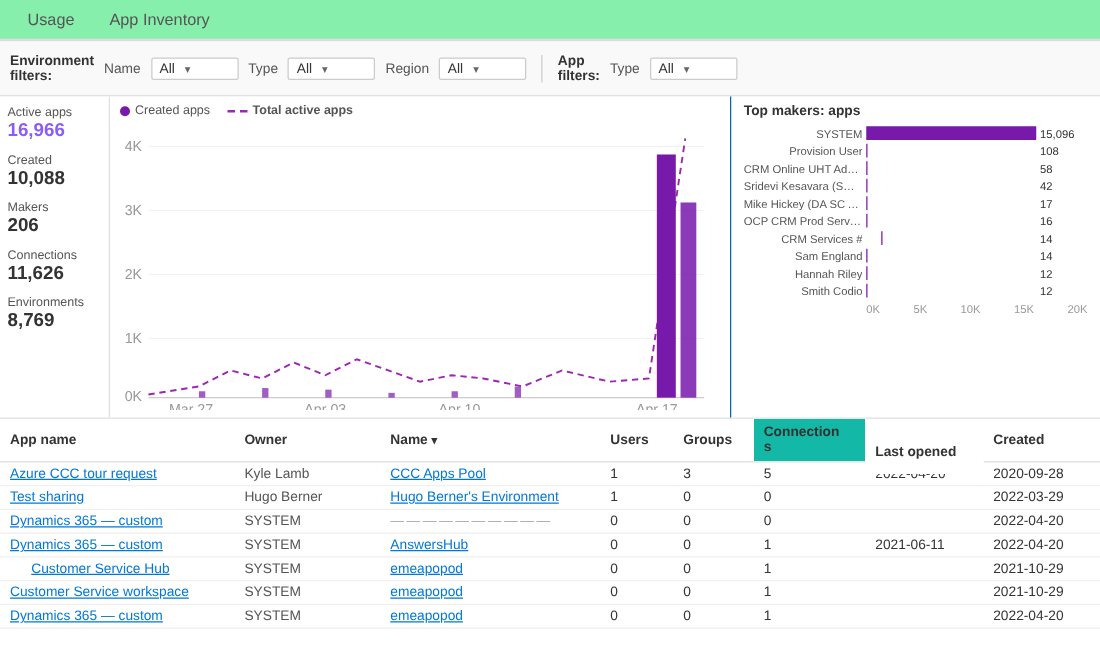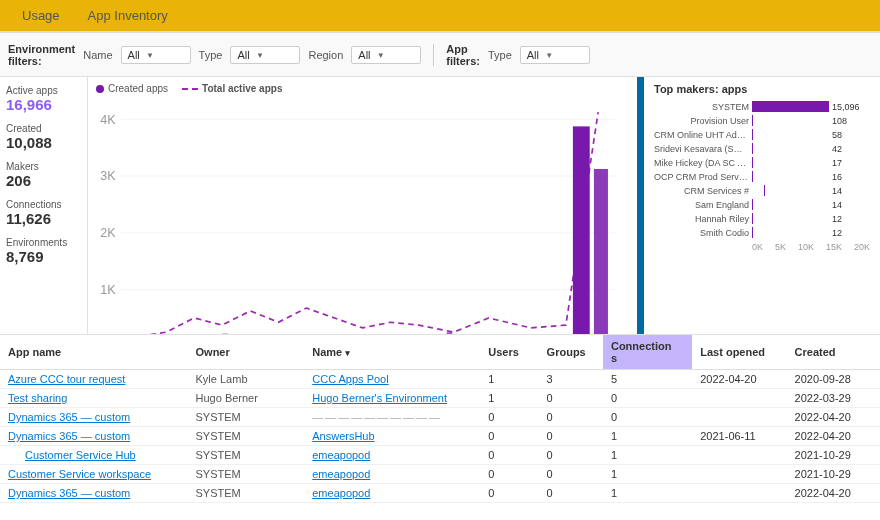--- a/index.html
+++ b/index.html
@@ -3,21 +3,21 @@
   <meta charset="utf-8">
   <style>
     * { box-sizing: border-box; margin: 0; padding: 0; }
     body { font-family: 'Segoe UI', Arial, sans-serif; font-size: 12px; background: #fff; color: #333; width: 880px; height: 520px; overflow: hidden; }
     .tab { padding: 8px 14px; cursor: pointer; font-size: 13px; color: #555; border-bottom: 2px solid transparent; }
     .tab.active { color: #7719aa; border-bottom: 2px solid #7719aa; font-weight: 600; }
   </style>
 </head>
 <body>
 
-<div style="display:flex; border-bottom:2px solid #ddd; padding:0 8px; background:#eab308;text-align:center;">
+<div style="display:flex; border-bottom:2px solid #ddd; padding:0 8px; background:#86efac;text-align:center;">
   <div class="tab" style="padding:8px 14px; cursor:pointer; font-size:13px; color:#555; border-bottom:2px solid transparent; margin-bottom:-2px;">Usage</div>
   <div class="tab" style="padding:8px 14px; cursor:pointer; font-size:13px; color:#555; border-bottom:2px solid transparent; margin-bottom:-2px;">App Inventory</div>
 </div>
 
 <div style="display:flex; align-items:center; padding:5px 8px; background:#f9f9f9; border-bottom:1px solid #e0e0e0; gap:8px; flex-wrap:nowrap; height:44px;">
   <span style="font-size:11px; color:#333; font-weight:600; white-space:nowrap;">Environment<br>filters:</span>
 
   <span style="font-size:11px; color:#555;">Name</span>
   <div style="display:flex; align-items:center; border:1px solid #ccc; border-radius:2px; padding:2px 6px; font-size:11px; background:#fff; min-width:70px; cursor:pointer;">
     <span>All</span>
@@ -113,21 +113,21 @@
           <rect x="355" y="50" width="10" height="122" fill="#7719aa" opacity="0.85"></rect>
 
           <text x="45" y="182" font-size="9" fill="#999" text-anchor="middle">Mar 27</text>
           <text x="130" y="182" font-size="9" fill="#999" text-anchor="middle">Apr 03</text>
           <text x="215" y="182" font-size="9" fill="#999" text-anchor="middle">Apr 10</text>
           <text x="340" y="182" font-size="9" fill="#999" text-anchor="middle">Apr 17</text>
         </svg>
       </div>
     </div>
 
-    <div style="width:243px; padding:6px 10px; border-left:7px solid #0369a1; flex-shrink:0; overflow:hidden;">
+    <div style="width:296px; padding:6px 10px; border-left:1px solid #0369a1; flex-shrink:0; overflow:hidden;">
       <div style="font-size:11px; font-weight:600; color:#333; margin-bottom:6px;">Top makers: apps</div>
 
       <div style="display:flex; align-items:center; margin-bottom:3px; gap:3px;">
         <span style="font-size:9px; color:#555; width:95px; text-align:right; white-space:nowrap; overflow:hidden; text-overflow:ellipsis; flex-shrink:0;">SYSTEM</span>
         <div style="flex: 1 0 0%; height: 11px; background: rgb(119, 25, 170); width: 75.48%; min-width: 1px;"></div>
         <span style="font-size:9px; color:#333; width:38px; flex-shrink:0;">15,096</span>
       </div>
       <div style="display:flex; align-items:center; margin-bottom:3px; gap:3px;">
         <span style="font-size:9px; color:#555; width:95px; text-align:right; white-space:nowrap; overflow:hidden; text-overflow:ellipsis; flex-shrink:0;">Provision User</span>
         <div style="width: 0.54%; max-width: 100%; height: 11px; background: rgb(119, 25, 170); flex-shrink: 0; min-width: 1px;"></div>
@@ -197,22 +197,22 @@
     <table style="width:100%; border-collapse:collapse; font-size:11px;">
       <thead>
         <tr>
           <th style="text-align:left; padding:5px 8px; border-bottom:1px solid #ddd; color:#333; font-weight:600; white-space:nowrap; background:#fff; position:sticky; top:0; min-width:140px;">App name</th>
           <th style="text-align:left; padding:5px 8px; border-bottom:1px solid #ddd; color:#333; font-weight:600; white-space:nowrap; background:#fff; position:sticky; top:0; min-width:100px;">Owner</th>
           <th style="text-align:left; padding:5px 8px; border-bottom:1px solid #ddd; color:#333; font-weight:600; white-space:nowrap; background:#fff; position:sticky; top:0; min-width:130px;">
             Name <span style="font-size:9px; cursor:pointer;">▾</span>
           </th>
           <th style="text-align:left; padding:5px 8px; border-bottom:1px solid #ddd; color:#333; font-weight:600; white-space:nowrap; background:#fff; position:sticky; top:0; min-width:50px;">Users</th>
           <th style="text-align:left; padding:5px 8px; border-bottom:1px solid #ddd; color:#333; font-weight:600; white-space:nowrap; background:#fff; position:sticky; top:0; min-width:50px;">Groups</th>
-          <th style="text-align:left; padding:5px 8px; border-bottom:1px solid #ddd; color:#333; font-weight:600; white-space:nowrap; background:#c4b5fd; position:sticky; top:0; min-width:60px;">Connection<br>s</th>
-          <th style="text-align:left; padding:5px 8px; border-bottom:1px solid #ddd; color:#333; font-weight:600; white-space:nowrap; background:#fff; position:sticky; top:0; min-width:80px;">Last opened</th>
+          <th style="text-align:left; padding:5px 8px; border-bottom:1px solid #ddd; color:#333; font-weight:600; white-space:nowrap; background:#14b8a6; position:sticky; top:0; min-width:60px;">Connection<br>s</th>
+          <th style="text-align:left; padding:5px 8px; border-bottom:1px solid #ddd; color:#333; font-weight:600; white-space:nowrap; background:#fff; position:sticky; top:10px; min-width:80px;">Last opened</th>
           <th style="text-align:left; padding:5px 8px; border-bottom:1px solid #ddd; color:#333; font-weight:600; white-space:nowrap; background:#fff; position:sticky; top:0; min-width:80px;">Created</th>
         </tr>
       </thead>
       <tbody>
         <tr>
           <td style="padding:3px 8px; border-bottom:1px solid #f0f0f0;"><a style="color:#0078d4; text-decoration:underline; cursor:pointer;">Azure CCC tour request</a></td>
           <td style="padding:3px 8px; border-bottom:1px solid #f0f0f0; color:#555;">Kyle Lamb</td>
           <td style="padding:3px 8px; border-bottom:1px solid #f0f0f0;"><a style="color:#0078d4; text-decoration:underline; cursor:pointer;">CCC Apps Pool</a></td>
           <td style="padding:3px 8px; border-bottom:1px solid #f0f0f0;">1</td>
           <td style="padding:3px 8px; border-bottom:1px solid #f0f0f0;">3</td>

